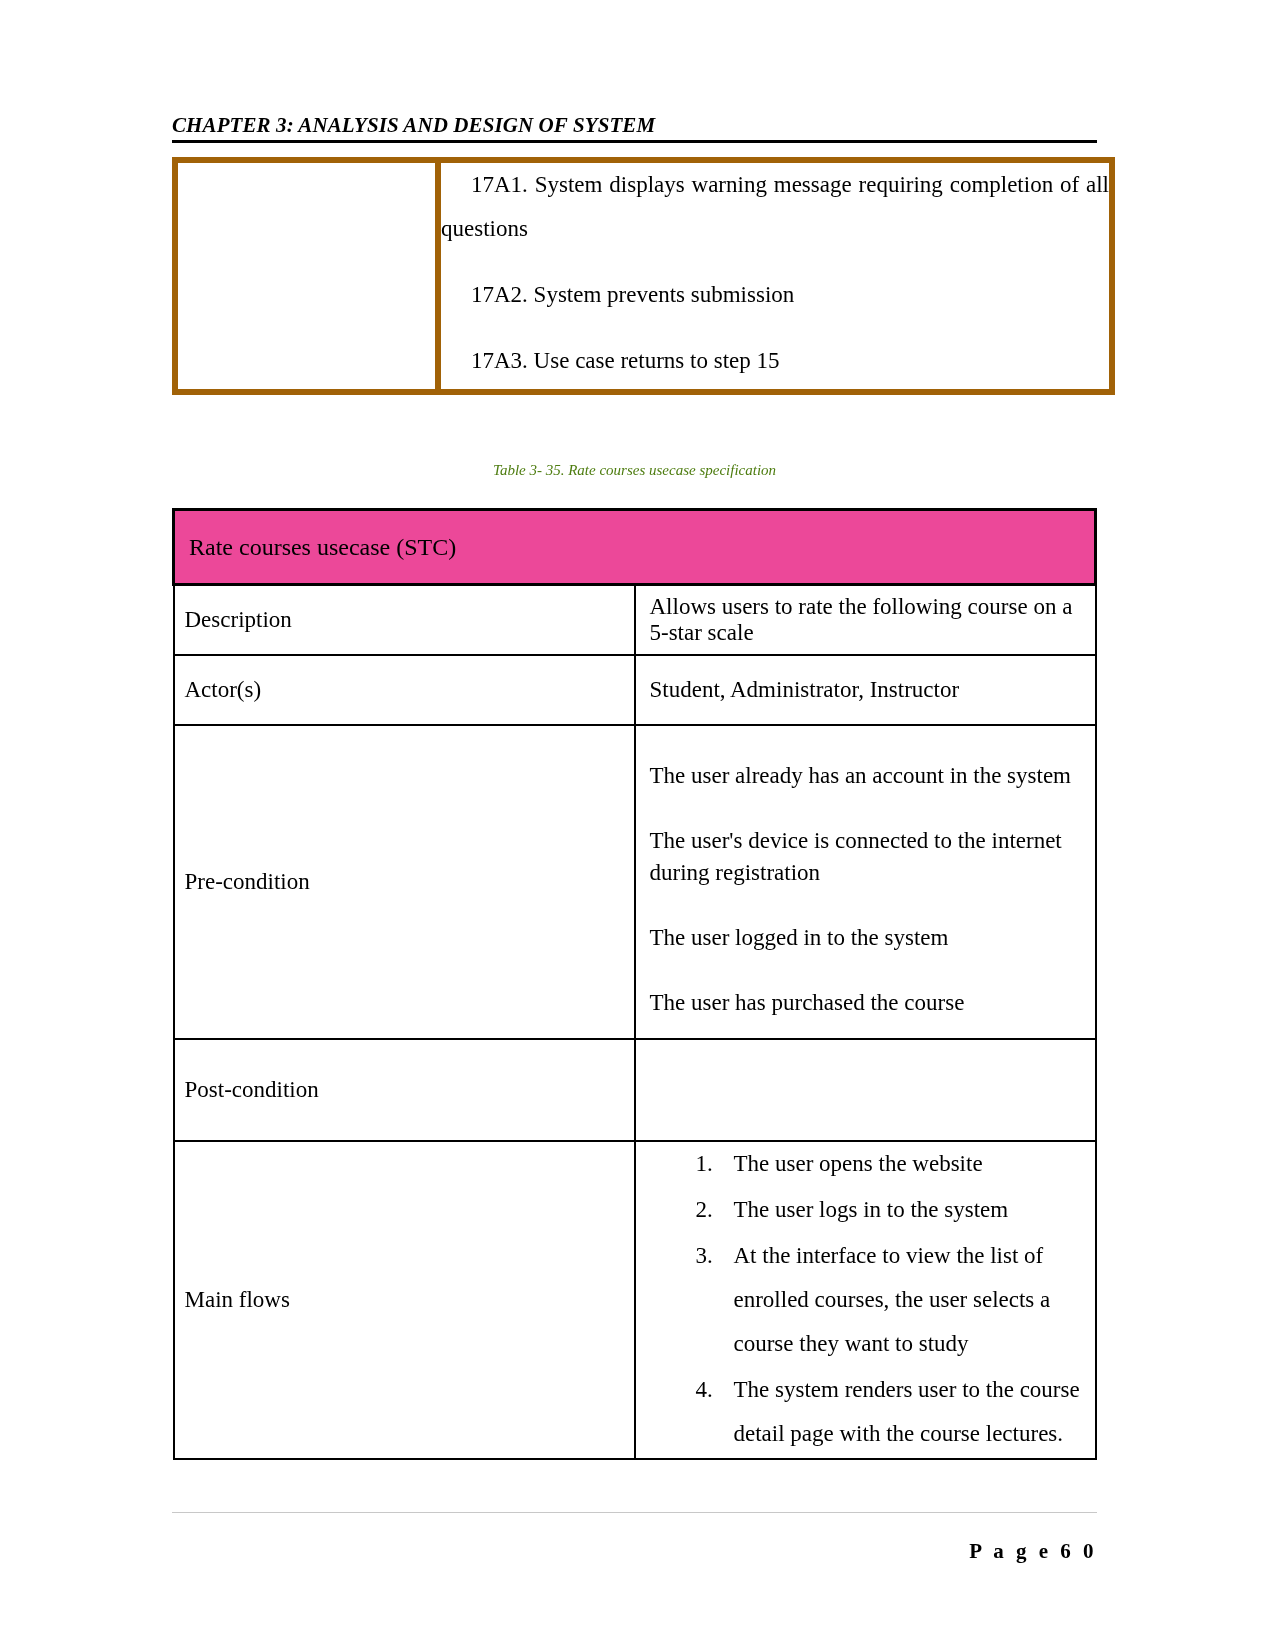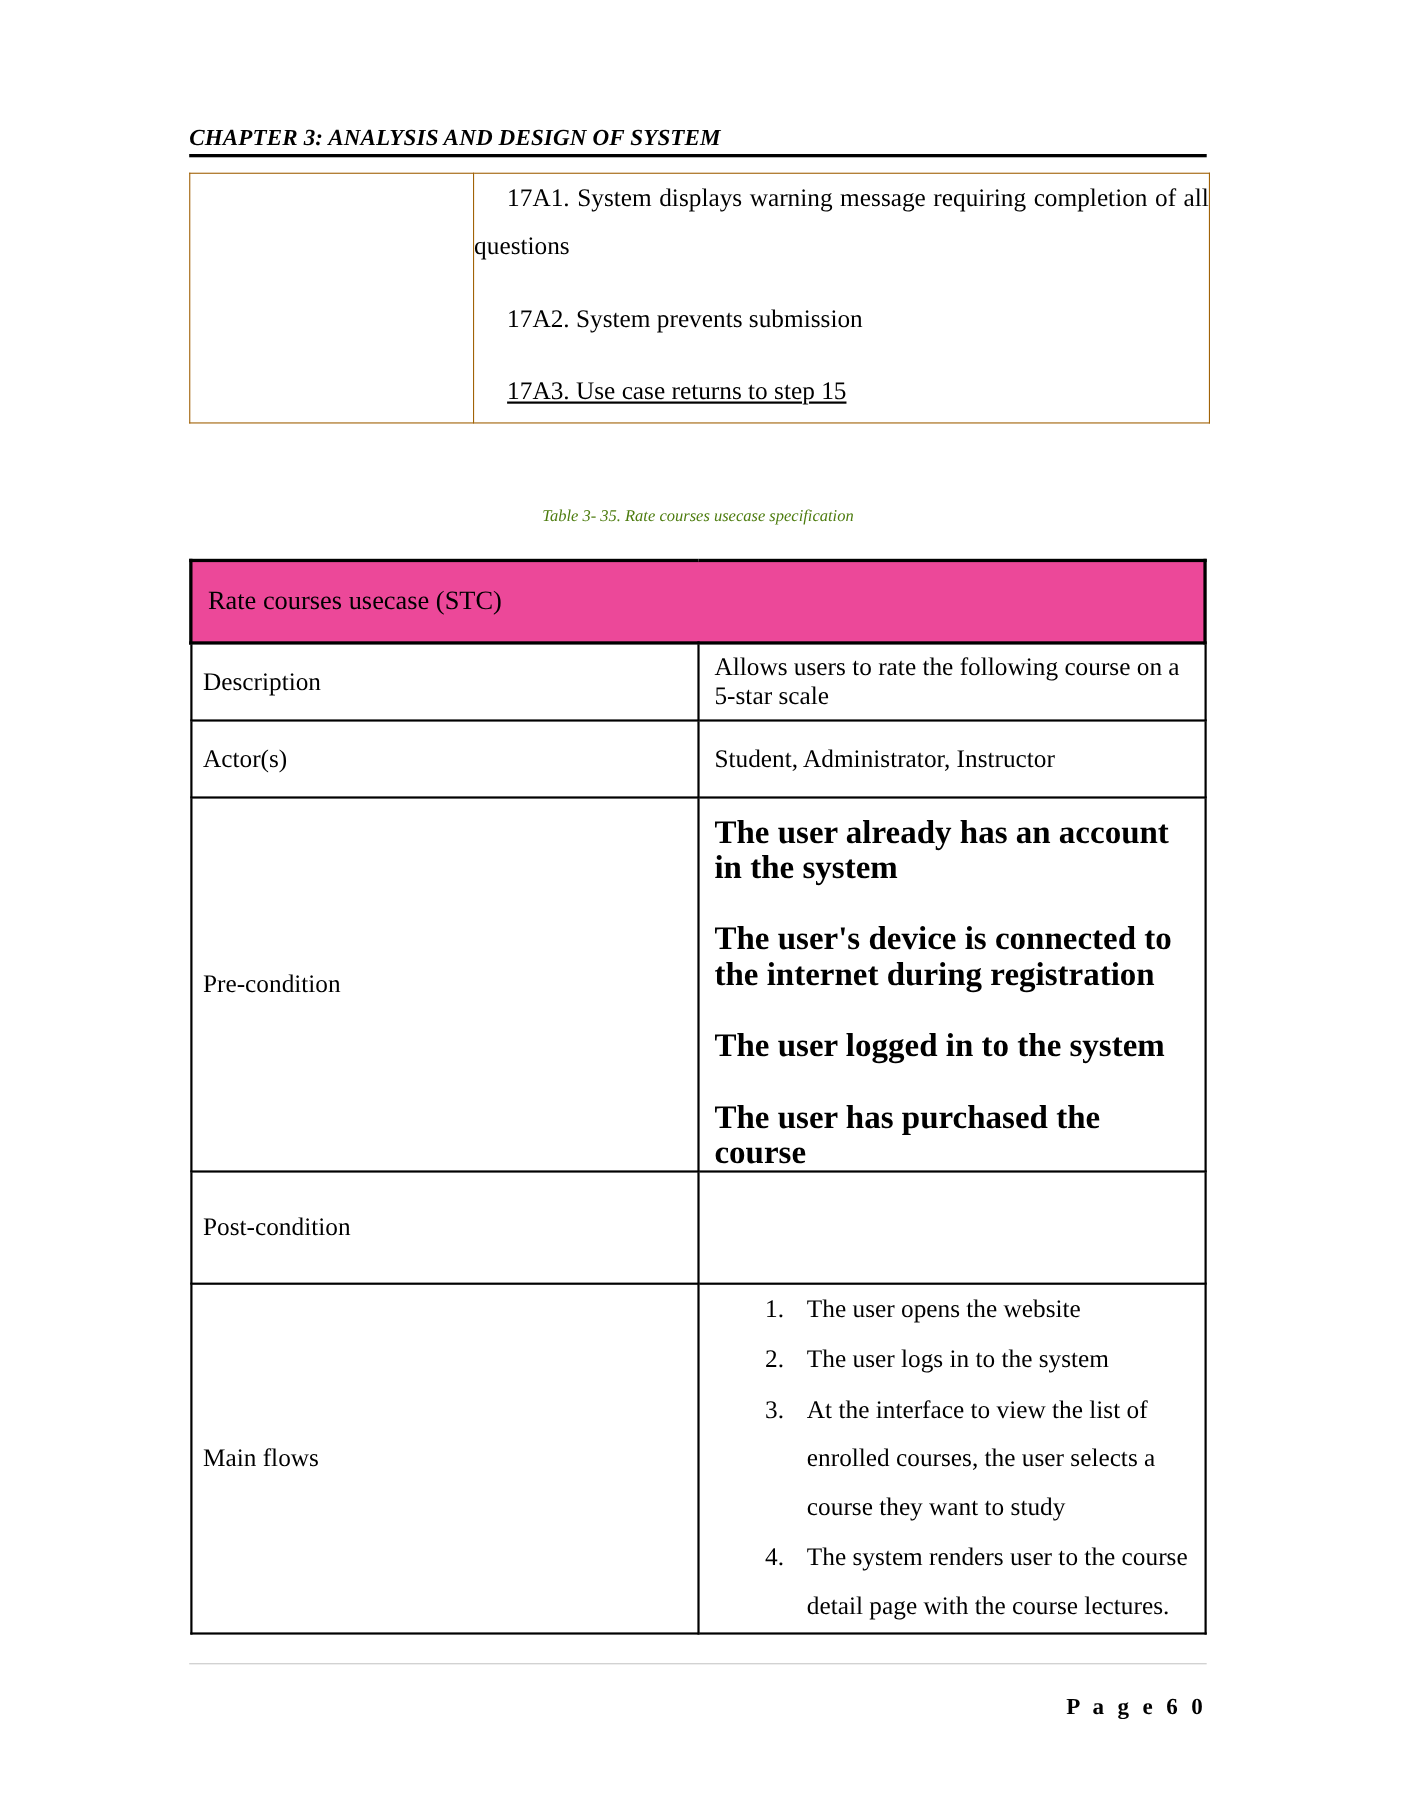--- a/index.html
+++ b/index.html
@@ -50,41 +50,40 @@
   
   .cont-table {
     position: absolute;
     left: 172px;
     top: 157px;
     width: 925px;
     border-collapse: collapse;
     table-layout: fixed;
   }
   .cont-table td {
-    border: 1px solid #a16207;
+    border: 6px solid #a16207;
     vertical-align: top;
     padding: 0;
   }
   .cont-left-cell {
     width: 257px;
   }
   .cont-right-cell {
     width: 668px;
     padding: 18px 12px 22px 12px;
   }
   .cont-para {
     font-size: 23px;
     line-height: 44px;
     text-align: justify;
     text-indent: 30px;
     margin: 0 0 22px 0;
   }
   .cont-para:last-child {
     margin-bottom: 6px;
-    text-decoration: underline;
   }
   .cont-para.just {
     text-align: justify;
     text-align-last: left;
   }
 
   
   .table-caption {
     position: absolute;
     left: 172px;
@@ -138,24 +137,23 @@
   .row-precond td { height: 312px; vertical-align: middle; }
   .row-postcond td { height: 100px; vertical-align: middle; border-radius: 15px; }
   .row-mainflows td { height: 292px; vertical-align: middle; }
 
   .pre-list {
     margin: 0;
     padding: 0;
     list-style: none;
   }
   .pre-list li {
-    font-size: 30px;
+    font-size: 23px;
     line-height: 32px;
     margin: 15px 0 33px 0;
-    font-weight: bold;
   }
   .pre-list li:last-child { margin-bottom: 0; }
 
   .flow-list {
     margin: 0;
     padding: 0 0 0 46px;
     list-style: none;
     counter-reset: flowitem;
   }
   .flow-list li {

